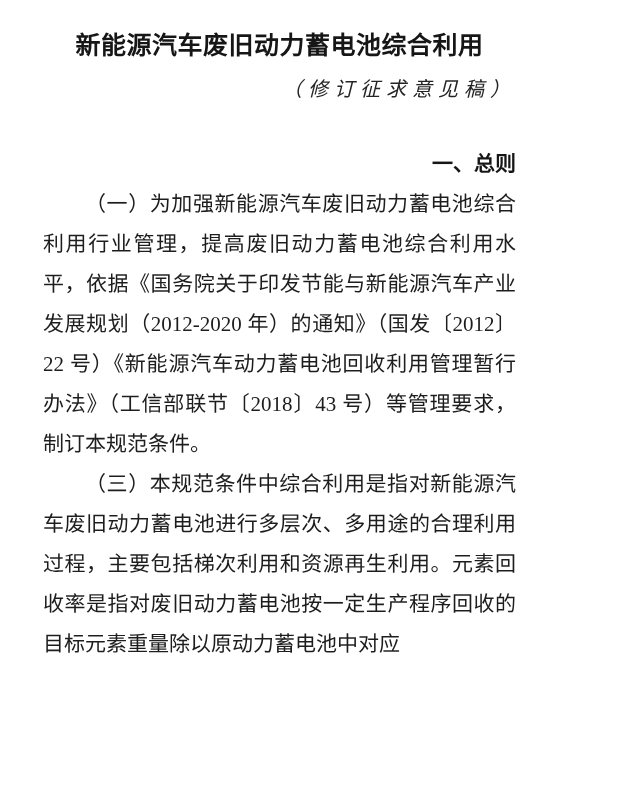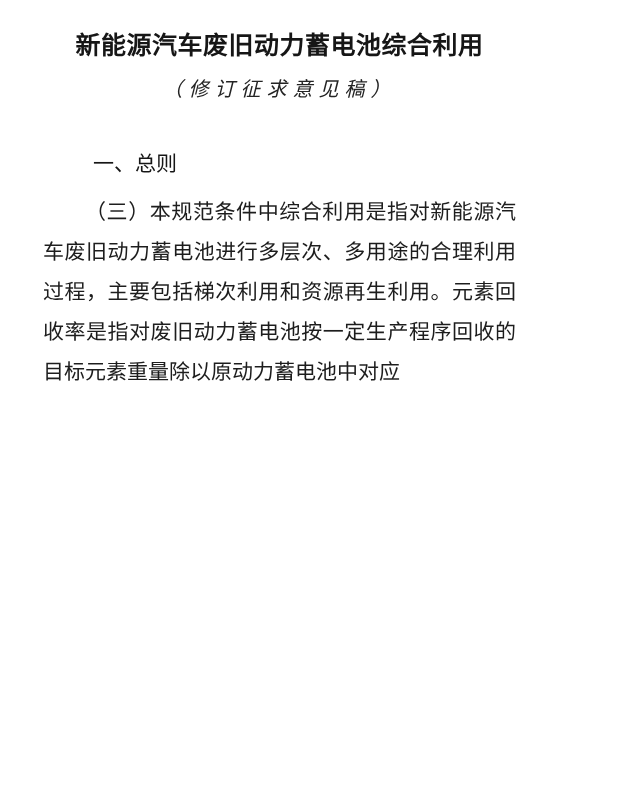--- a/index.html
+++ b/index.html
@@ -32,35 +32,36 @@
   }
   .doc-title .title-line {
     display: block;
   }
   .doc-subtitle {
     margin: 8px 0 0 0;
     font-family: "Liberation Serif", "DejaVu Serif", serif;
     font-style: italic;
     font-size: 20px;
     line-height: 26px;
-    text-align: center;
+    text-align: right;
     color: #242424;
     letter-spacing: 6px;
   }
   .doc-body {
     margin-top: 42px;
   }
   .section-heading {
-    margin: 8px;
+    margin: 0;
     font-family: "Liberation Sans", "DejaVu Sans", sans-serif;
-    font-weight: normal;
+    font-weight: bold;
     font-size: 21px;
     line-height: 40px;
     text-indent: 2em;
     color: #161616;
+    text-align: right;
   }
   .para {
     margin: 0;
     font-family: "Liberation Serif", "DejaVu Serif", serif;
     font-size: 21px;
     line-height: 40px;
     text-indent: 2em;
     text-align: justify;
     text-justify: inter-ideograph;
     color: #1d1d1d;
@@ -75,19 +76,20 @@
   <h1 class="doc-title">
     <span class="title-line">新能源汽车废旧动力蓄电池综合利用</span>
   </h1>
 
   <div class="doc-subtitle">（修订征求意见稿）</div>
 
   <div class="doc-body">
 
     <h2 class="section-heading">一、总则</h2>
 
+    <p class="para">（一）为加强新能源汽车废旧动力蓄电池综合利用行业管理，提高废旧动力蓄电池综合利用水平，依据《国务院关于印发节能与新能源汽车产业发展规划（2012-2020 年）的通知》（国发〔2012〕22 号）《新能源汽车动力蓄电池回收利用管理暂行办法》（工信部联节〔2018〕43 号）等管理要求，制订本规范条件。</p>
 
 
     <p class="para">（三）本规范条件中综合利用是指对新能源汽车废旧动力蓄电池进行多层次、多用途的合理利用过程，主要包括梯次利用和资源再生利用。元素回收率是指对废旧动力蓄电池按一定生产程序回收的目标元素重量除以原动力蓄电池中对应</p>
 
   </div>
 
 </div>
 
 </body></html>

